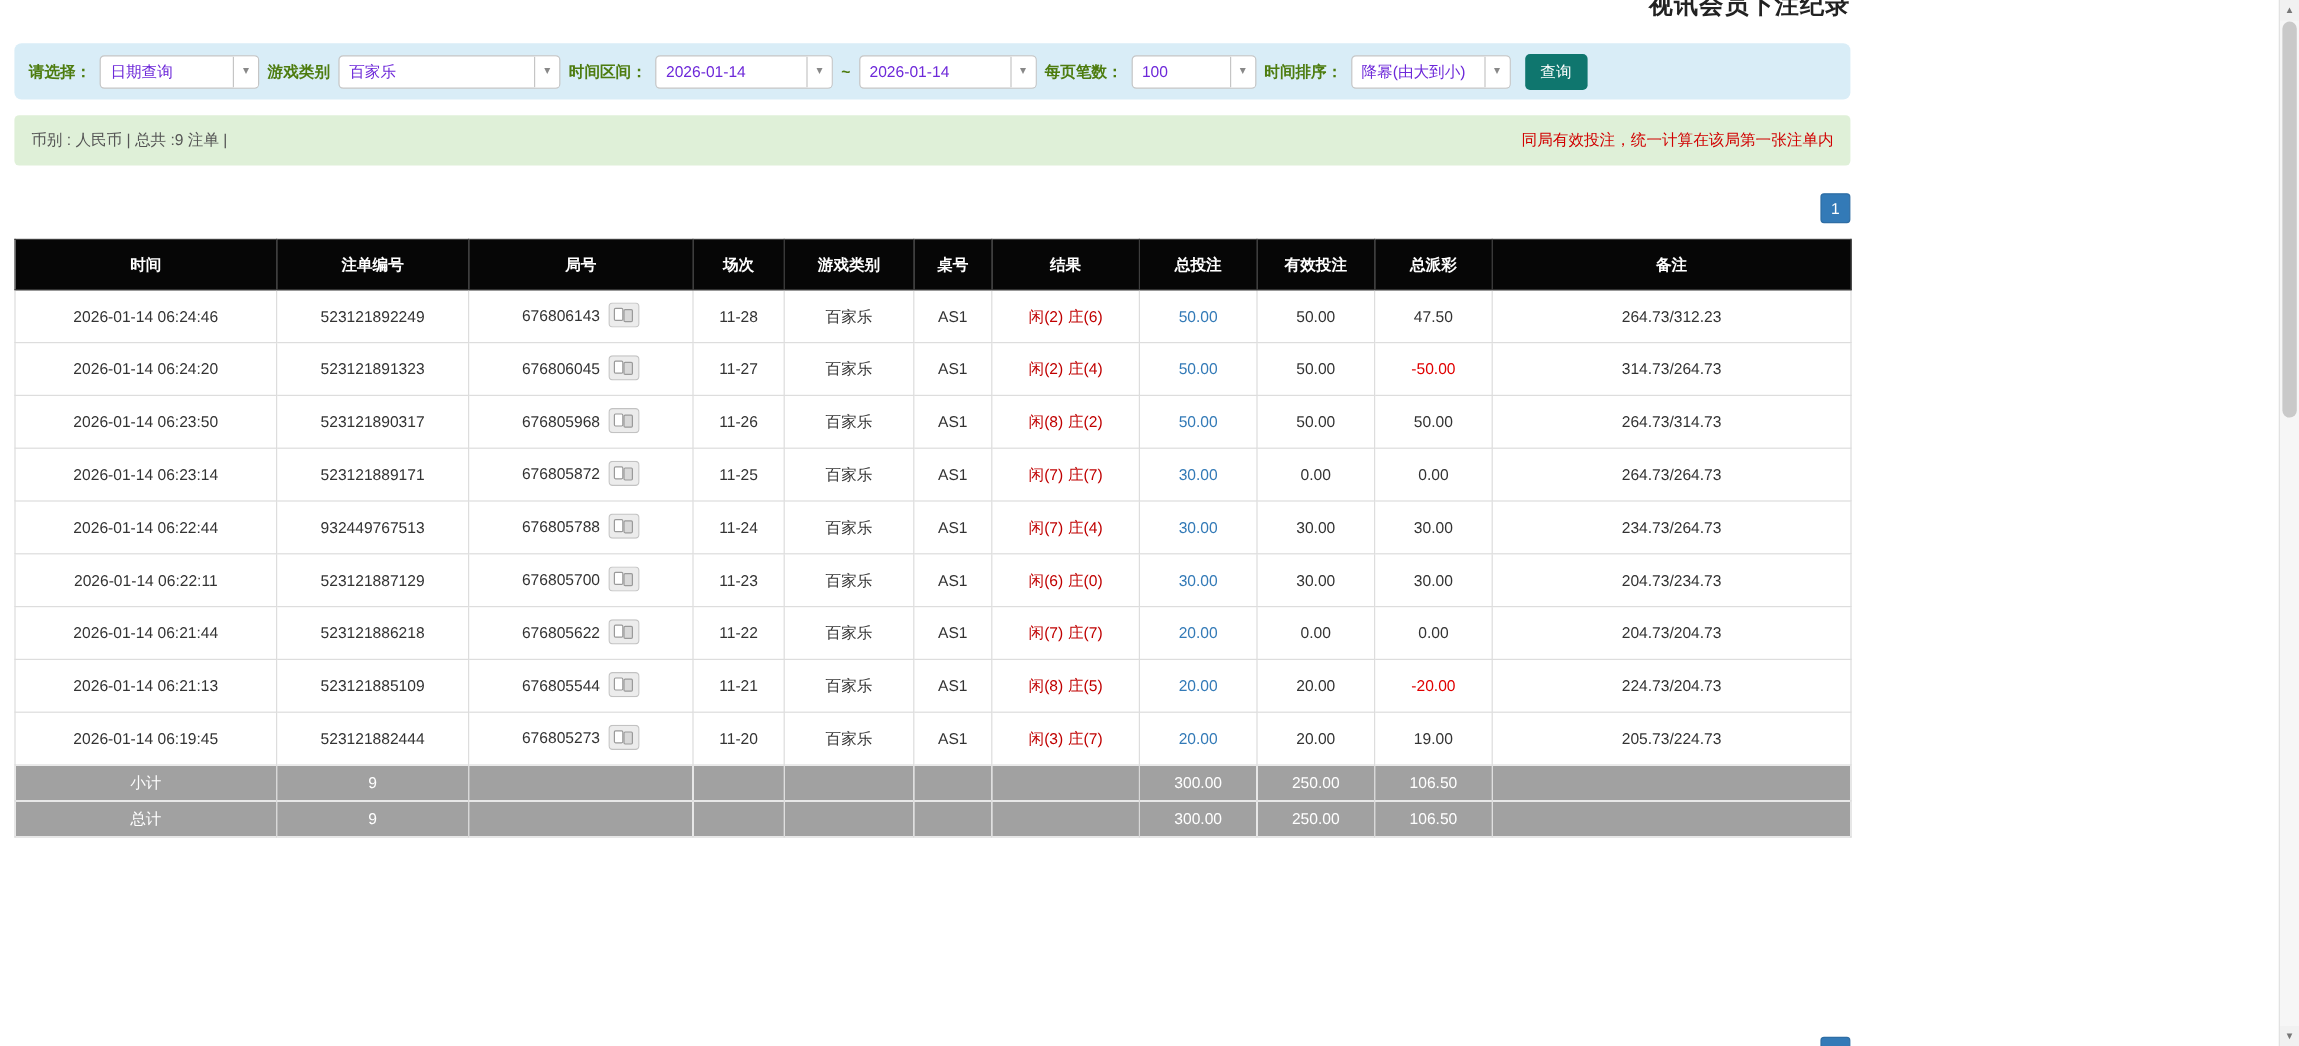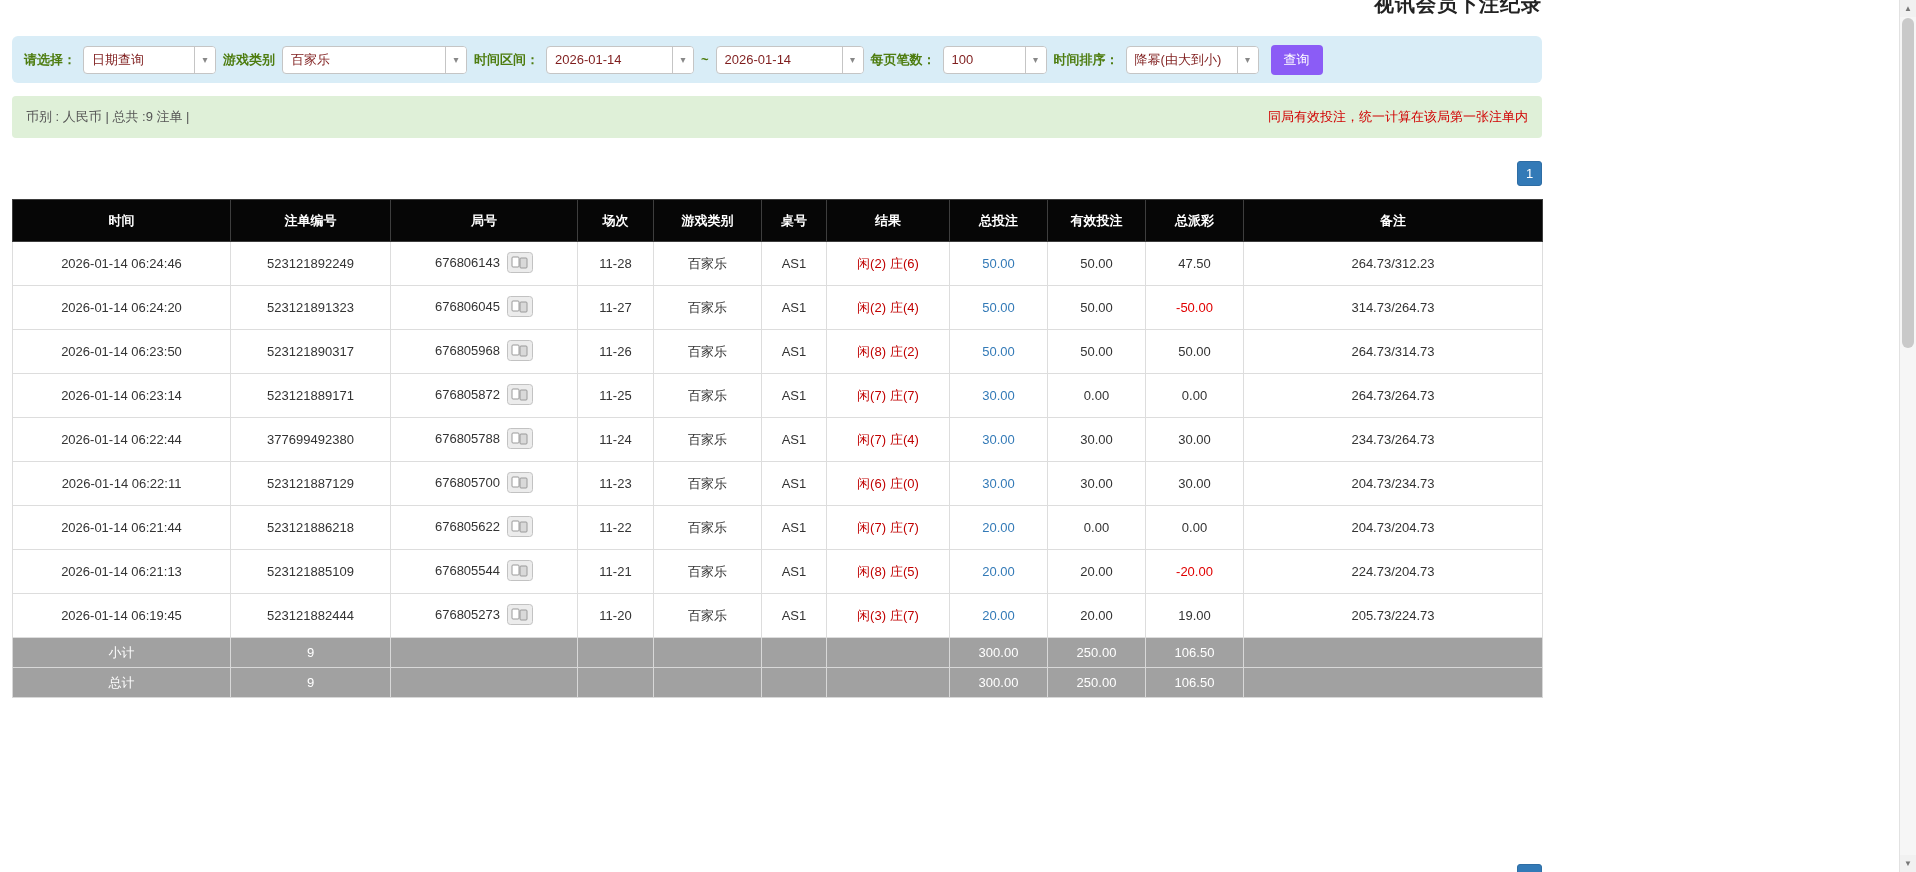--- a/index.html
+++ b/index.html
@@ -29,33 +29,33 @@
     height: 47px;
     display: flex; align-items: center;
     padding: 0 12px; gap: 7px;
   }
   .flabel { color: #4d7c0f; font-weight: bold; font-size: 13px; white-space: nowrap; text-align: right; }
   .combo {
     display: flex; align-items: stretch;
     background: #fff; border: 1px solid #c5c5c5; border-radius: 4px;
     height: 28px; overflow: hidden; cursor: pointer;
   }
-  .combo-text { flex: 1; display: flex; align-items: center; padding: 0 8px; font-size: 13px; color: #7f1d1d; white-space: nowrap; }
+  .combo-text { flex: 1; display: flex; align-items: center; padding: 0 8px; font-size: 13px; color: #6d28d9; white-space: nowrap; }
   .combo-arrow {
     width: 21px; border-left: 1px solid #c5c5c5;
     display: flex; align-items: center; justify-content: center;
     color: #888; font-size: 10px; background: #fff;
   }
   .w-qtype { width: 133px; }
   .w-game  { width: 185px; }
   .w-date  { width: 148px; }
   .w-per   { width: 104px; }
   .w-sort  { width: 133px; }
   .btn-search {
-    background: #8b5cf6; color: #fff; border: none; border-radius: 4px;
+    background: #0f766e; color: #fff; border: none; border-radius: 4px;
     height: 30px; padding: 0 13px; font-size: 13px; cursor: pointer; margin-left: 5px;
   }
 
   
   .summary-bar {
     margin-top: 13px;
     background: #dff0d8; border-radius: 4px;
     height: 42px;
     display: flex; align-items: center; justify-content: space-between;
     padding: 0 14px;
@@ -291,21 +291,21 @@
     </td>
     <td>
       <a class="bet-link">30.00</a>
     </td>
     <td>0.00</td>
     <td class="payout">0.00</td>
     <td>264.73/264.73</td>
   </tr>
         <tr>
     <td>2026-01-14 06:22:44</td>
-    <td>377699492380</td>
+    <td>932449767513</td>
     <td>
       <span>676805788</span><span class="round-icon"><svg width="26" height="21" viewBox="0 0 26 21">
                 <rect x="0.5" y="0.5" width="25" height="20" rx="3" fill="#ececec" stroke="#c2c2c2"></rect>
                 <rect x="5" y="5" width="7" height="10" rx="1" fill="#fff" stroke="#9a9a9a"></rect>
                 <rect x="13" y="6" width="7" height="10" rx="1" fill="#d9d9d9" stroke="#9a9a9a"></rect>
               </svg></span>
     </td>
     <td>11-24</td>
     <td>百家乐</td>
     <td>AS1</td>

